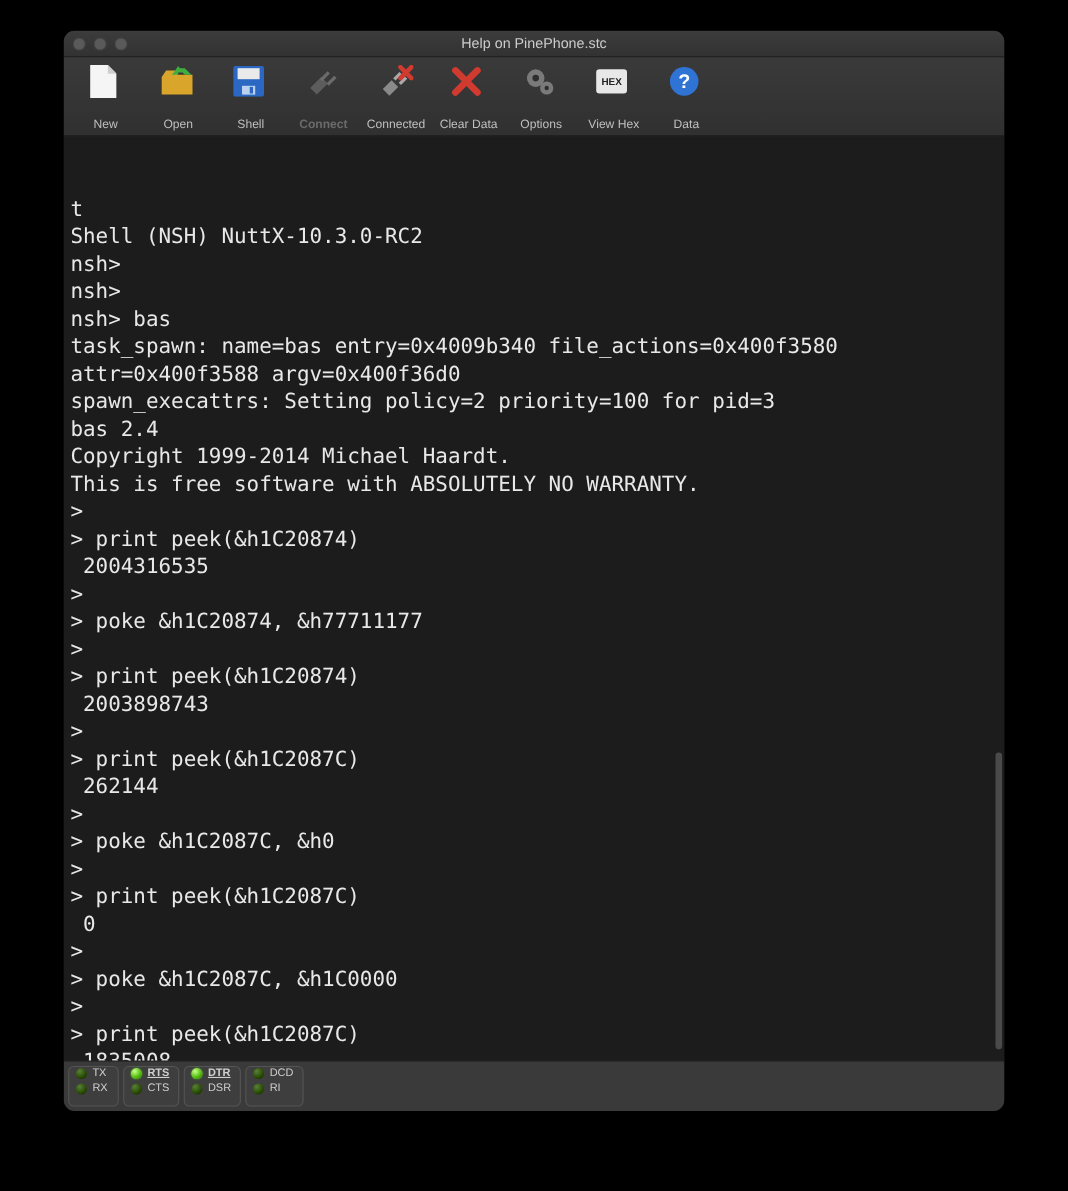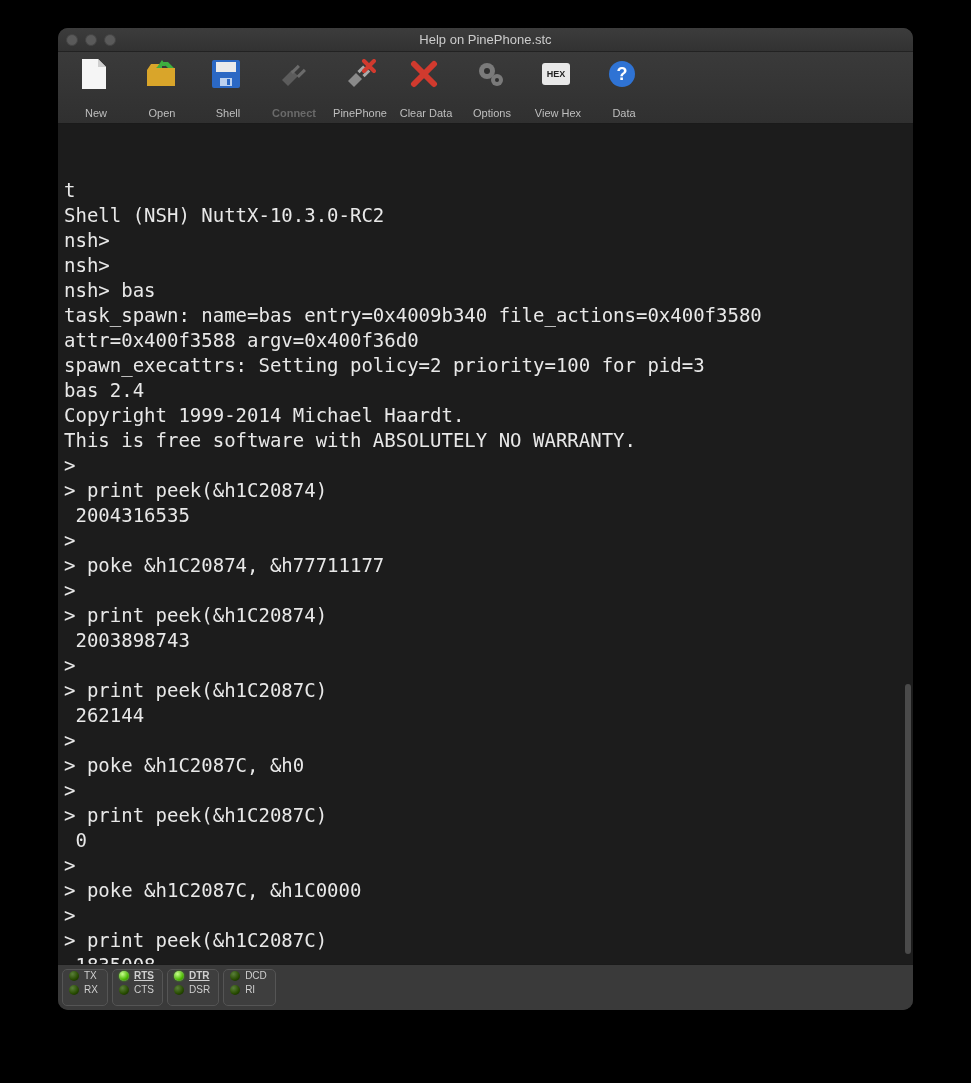--- a/index.html
+++ b/index.html
@@ -187,21 +187,21 @@
     </div>
     <div class="tb-btn">
       <div class="icon">
         <svg width="32" height="30" viewBox="0 0 32 30">
             <path d="M4 22 L12 14 L18 20 L10 28 Z" fill="#8a8a8a"></path>
             <rect x="16" y="6" width="3" height="8" transform="rotate(45 17 10)" fill="#aaa"></rect>
             <rect x="21" y="10" width="3" height="8" transform="rotate(45 22 14)" fill="#aaa"></rect>
             <path d="M20 2 L30 12 M30 2 L20 12" stroke="#d13a2e" stroke-width="4" stroke-linecap="round"></path>
           </svg>
       </div>
-      <div class="label">PinePhone</div>
+      <div class="label">Connected</div>
     </div>
     <div class="tb-btn">
       <div class="icon">
         <svg width="28" height="28" viewBox="0 0 28 28">
             <path d="M4 4 L24 24 M24 4 L4 24" stroke="#d13a2e" stroke-width="6" stroke-linecap="round"></path>
           </svg>
       </div>
       <div class="label">Clear Data</div>
     </div>
     <div class="tb-btn">

